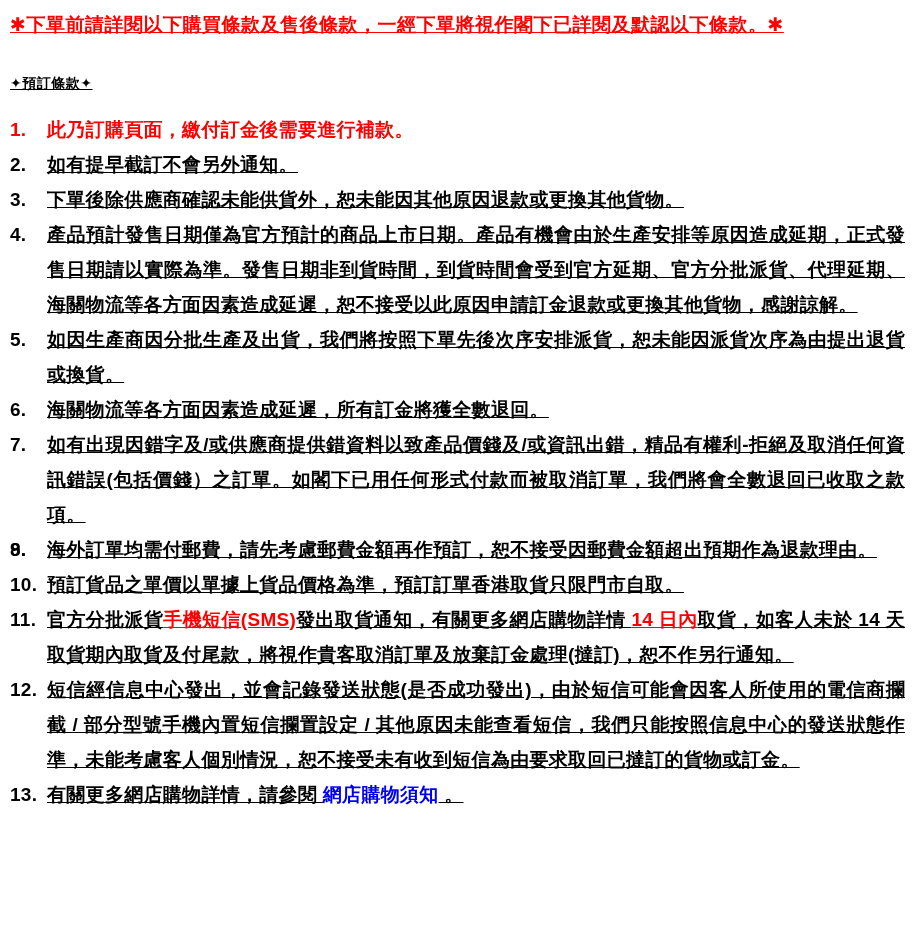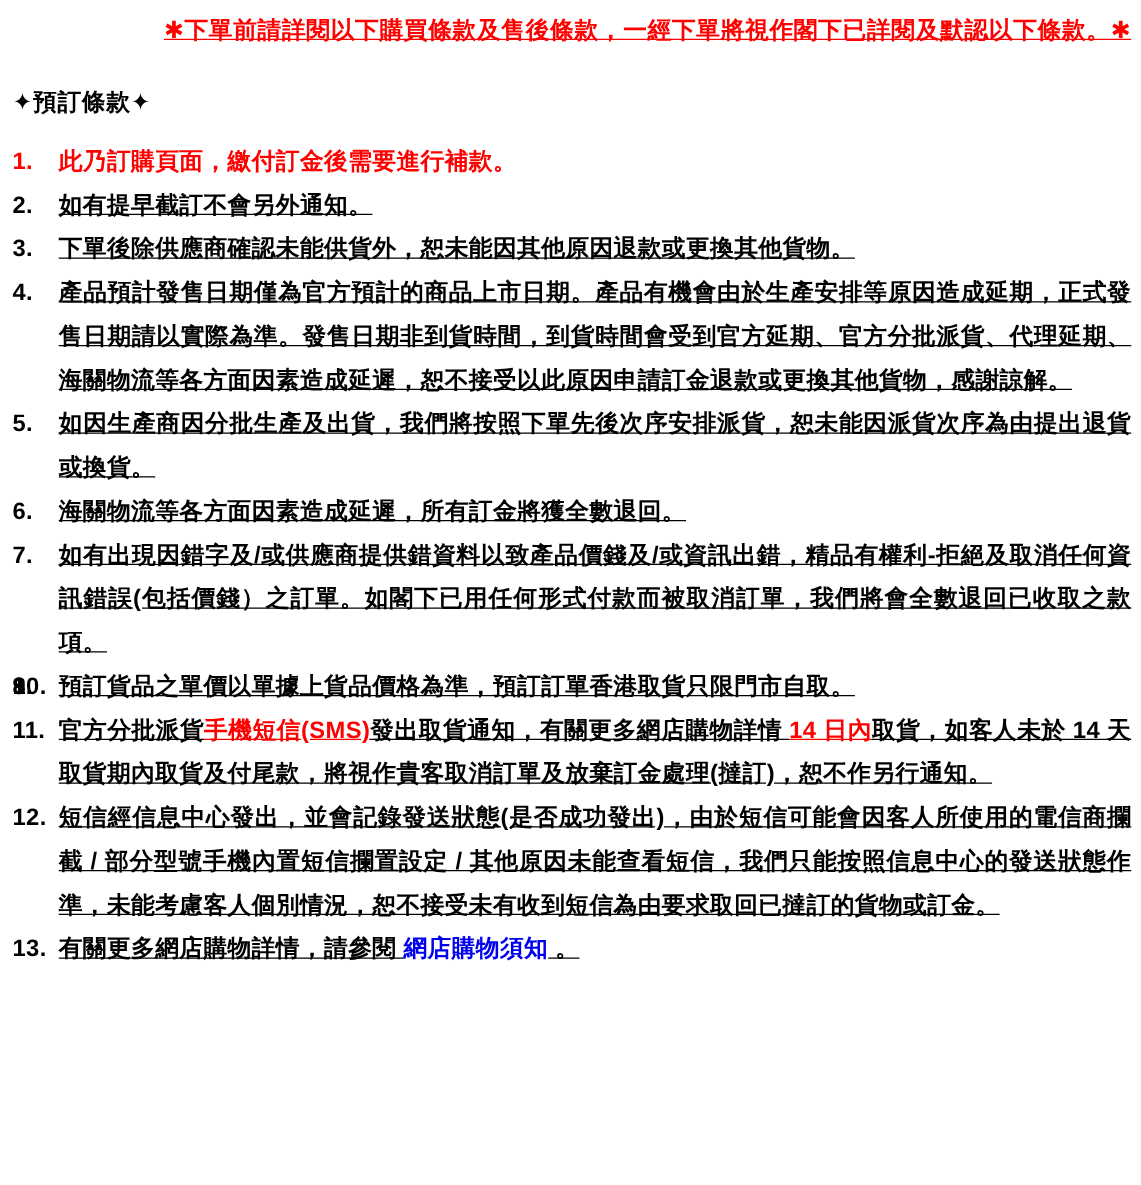--- a/index.html
+++ b/index.html
@@ -19,26 +19,26 @@
   .page{
     padding:12px 8px 6px 10px;
   }
   .warning{
     color:var(--red);
     font-size:19px;
     line-height:26px;
     text-decoration:underline;
     margin-bottom:24px;
     letter-spacing:0.5px;
-    text-align:right;
   }
   .section-title{
     color:var(--black);
-    font-size:19px;
+    font-size:14px;
     line-height:26px;
+    text-decoration:underline;
     margin-bottom:16px;
     letter-spacing:0.5px;
     margin-top:32px;
   }
   .terms-list{
     list-style:none;
   }
   .term{
     position:relative;
     padding-left:37px;
@@ -76,19 +76,19 @@
   <div class="section-title">✦預訂條款✦</div>
   <div class="terms-list" id="terms-list">
       <div class="term term-red"><span class="num">1.</span><span class="seg seg-red">此乃訂購頁面，繳付訂金後需要進行補款。</span></div>
       <div class="term"><span class="num">2.</span><span class="seg seg-normal">如有提早截訂不會另外通知。</span></div>
       <div class="term"><span class="num">3.</span><span class="seg seg-normal">下單後除供應商確認未能供貨外，恕未能因其他原因退款或更換其他貨物。</span></div>
       <div class="term"><span class="num">4.</span><span class="seg seg-normal">產品預計發售日期僅為官方預計的商品上市日期。產品有機會由於生產安排等原因造成延期，正式發售日期請以實際為準。發售日期非到貨時間，到貨時間會受到官方延期、官方分批派貨、代理延期、海關物流等各方面因素造成延遲，恕不接受以此原因申請訂金退款或更換其他貨物，感謝諒解。</span></div>
       <div class="term"><span class="num">5.</span><span class="seg seg-normal">如因生產商因分批生產及出貨，我們將按照下單先後次序安排派貨，恕未能因派貨次序為由提出退貨或換貨。</span></div>
       <div class="term"><span class="num">6.</span><span class="seg seg-normal">海關物流等各方面因素造成延遲，所有訂金將獲全數退回。</span></div>
       <div class="term"><span class="num">7.</span><span class="seg seg-normal">如有出現因錯字及/或供應商提供錯資料以致產品價錢及/或資訊出錯，精品有權利-拒絕及取消任何資訊錯誤(包括價錢）之訂單。如閣下已用任何形式付款而被取消訂單，我們將會全數退回已收取之款項。</span></div>
       <div class="term"><span class="num">8.</span></div>
-      <div class="term"><span class="num">9.</span></div>
+      <div class="term"><span class="num">9.</span><span class="seg seg-normal">海外訂單均需付郵費，請先考慮郵費金額再作預訂，恕不接受因郵費金額超出預期作為退款理由。</span></div>
       <div class="term"><span class="num">10.</span><span class="seg seg-normal">預訂貨品之單價以單據上貨品價格為準，預訂訂單香港取貨只限門市自取。</span></div>
       <div class="term"><span class="num">11.</span><span class="seg seg-normal">官方分批派貨</span><span class="seg seg-red-underline">手機短信(SMS)</span><span class="seg seg-normal">發出取貨通知，有關更多網店購物詳情 </span><span class="seg seg-red-underline">14 日內</span><span class="seg seg-normal">取貨，如客人未於 14 天取貨期內取貨及付尾款，將視作貴客取消訂單及放棄訂金處理(撻訂)，恕不作另行通知。</span></div>
       <div class="term"><span class="num">12.</span><span class="seg seg-normal">短信經信息中心發出，並會記錄發送狀態(是否成功發出)，由於短信可能會因客人所使用的電信商攔截 / 部分型號手機內置短信攔置設定 / 其他原因未能查看短信，我們只能按照信息中心的發送狀態作準，未能考慮客人個別情況，恕不接受未有收到短信為由要求取回已撻訂的貨物或訂金。</span></div>
       <div class="term"><span class="num">13.</span><span class="seg seg-normal">有關更多網店購物詳情，請參閱 </span><span class="seg seg-link">網店購物須知</span><span class="seg seg-normal"> 。</span></div>
     </div>
 </div>
 
 </body></html>

